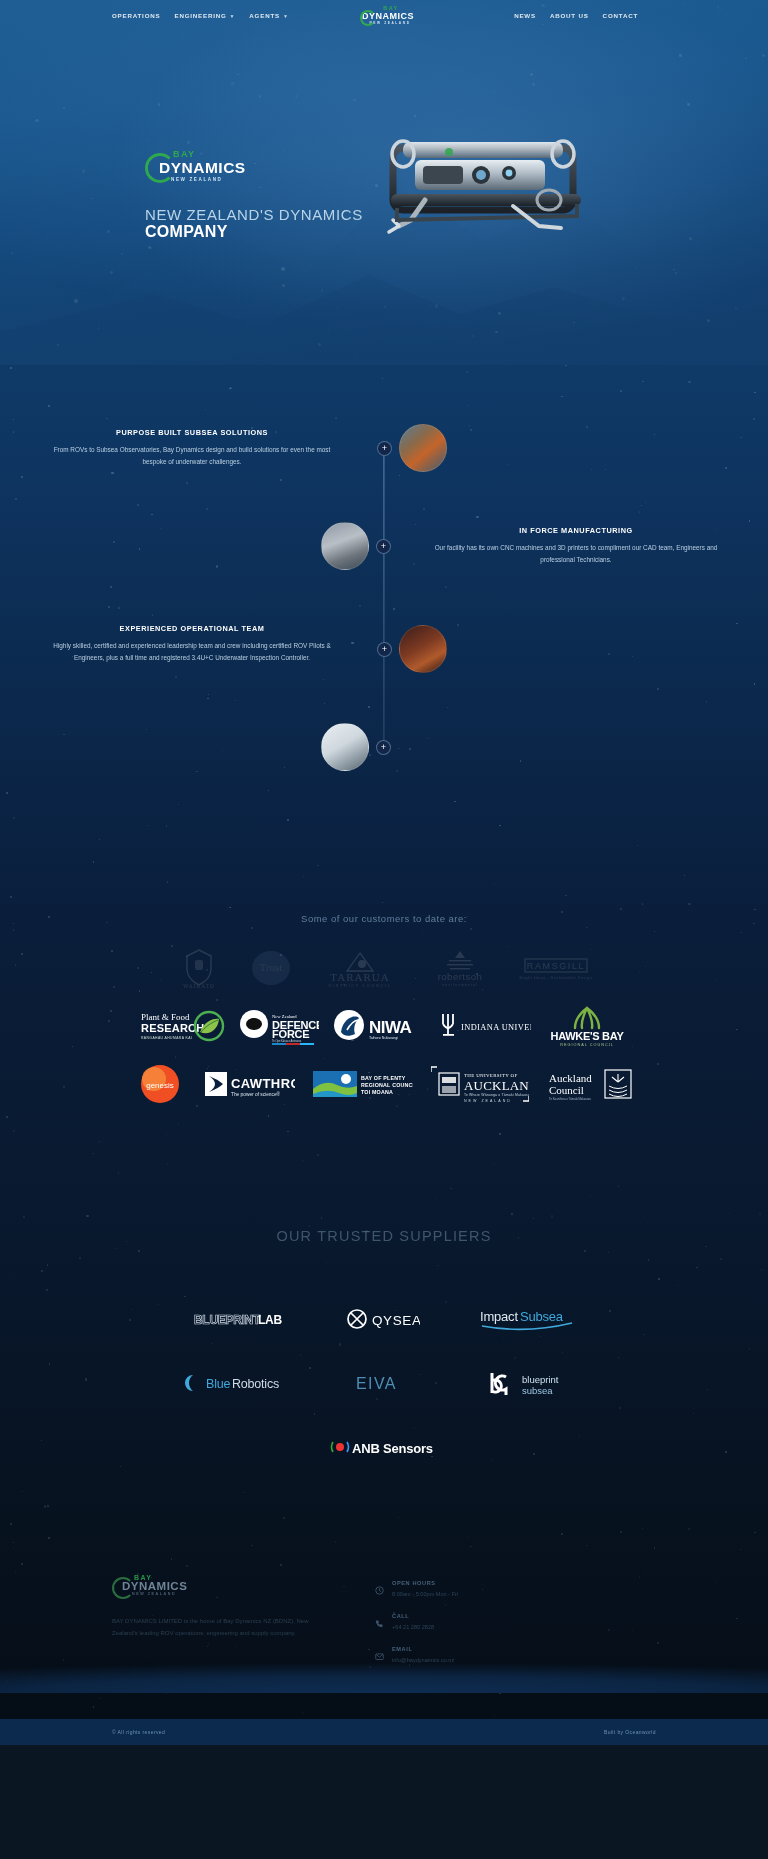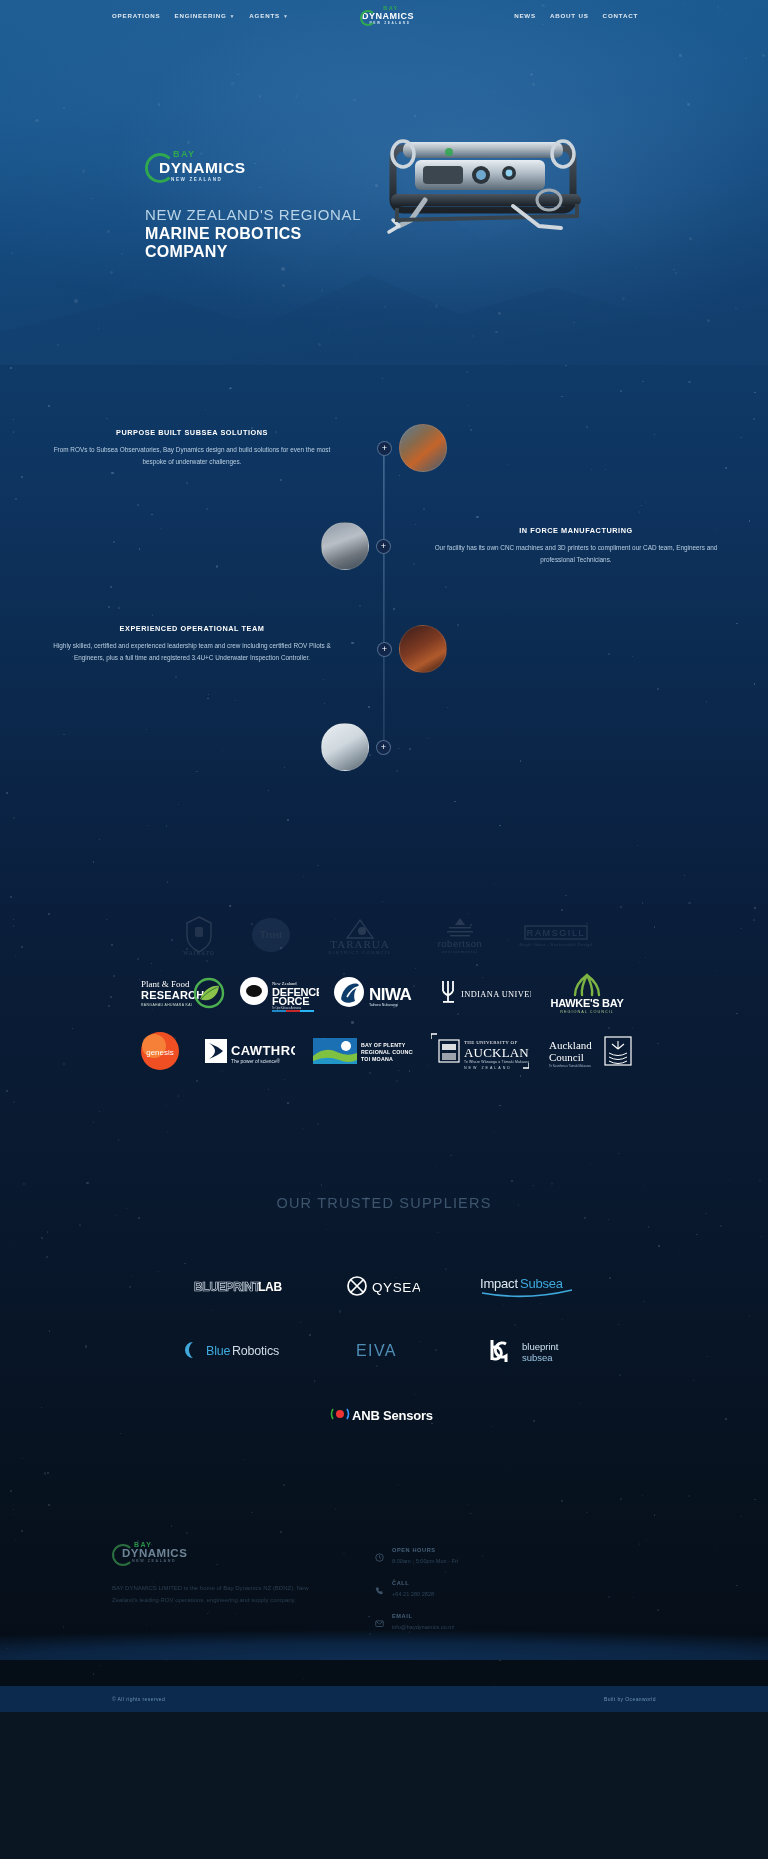--- a/index.html
+++ b/index.html
@@ -387,22 +387,21 @@
     </svg>
 
     <div class="hero-inner">
       <div class="brand hero-logo">
         <span class="ring"></span>
         <span class="bay" style="display:block">BAY</span>
         <span class="dyn" style="display:block">DYNAMICS</span>
         <span class="nz" style="display:block">NEW ZEALAND</span>
       </div>
       <h1 class="hero-h1">
-        <span class="l1">NEW ZEALAND'S REGIONAL</span>
-        <span class="l2">MARINE ROBOTICS</span>
+        <span class="l1">NEW ZEALAND'S DYNAMICS</span>
         <span class="l3">COMPANY</span>
       </h1>
     </div>
   </section>
 
   <section class="features">
     <div class="stars" id="feat-stars">
         <i style="left:65.00%;top:86.70%;width:1.6px;height:1.6px;opacity:0.54"></i>
         <i style="left:30.57%;top:63.15%;width:1.0px;height:1.0px;opacity:0.34"></i>
         <i style="left:28.12%;top:37.82%;width:2.1px;height:2.1px;opacity:0.38"></i>
@@ -642,20 +641,21 @@
         <i style="left:51.50%;top:76.47%;width:2.0px;height:2.0px;opacity:0.18"></i>
         <i style="left:67.67%;top:74.56%;width:1.3px;height:1.3px;opacity:0.42"></i>
         <i style="left:45.75%;top:52.20%;width:2.2px;height:2.2px;opacity:0.44"></i>
         <i style="left:23.13%;top:82.80%;width:1.3px;height:1.3px;opacity:0.25"></i>
         <i style="left:58.15%;top:64.55%;width:0.8px;height:0.8px;opacity:0.32"></i>
         <i style="left:51.85%;top:72.20%;width:1.6px;height:1.6px;opacity:0.19"></i>
         <i style="left:13.86%;top:9.96%;width:1.1px;height:1.1px;opacity:0.22"></i>
         <i style="left:59.56%;top:48.96%;width:1.2px;height:1.2px;opacity:0.23"></i>
       </div>
 
+    <div class="cust-head">Some of our customers to date are:</div>
 
     <div class="logo-row faded">
       <div class="lg">
         <svg width="48" height="42" viewBox="0 0 48 42">
           <path d="M24 3 L36 9 V22 C36 30 30 35 24 38 C18 35 12 30 12 22 V9 Z" fill="none" stroke="#fff" stroke-width="1.4"></path>
           <rect x="20" y="13" width="8" height="10" rx="2" fill="#fff" opacity=".8"></rect>
           <text x="24" y="41" text-anchor="middle" font-size="5.4" fill="#fff" font-family="Liberation Serif, serif" letter-spacing="1">WAIKATO</text>
         </svg>
       </div>
       <div class="lg">

